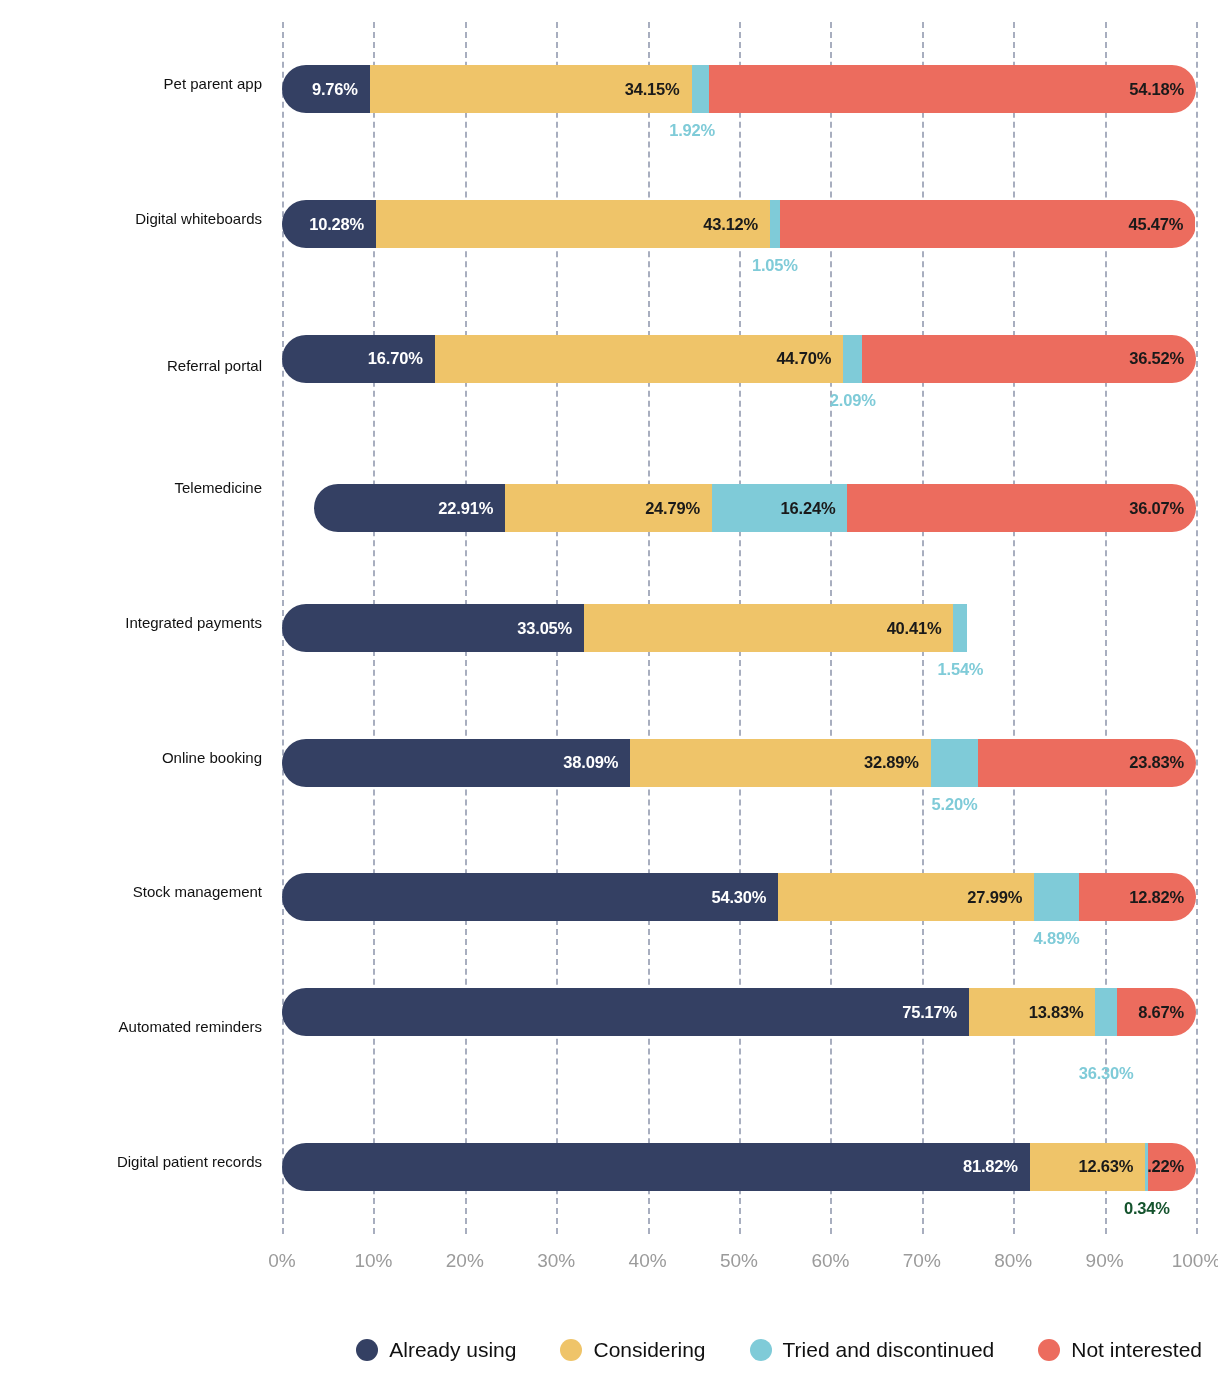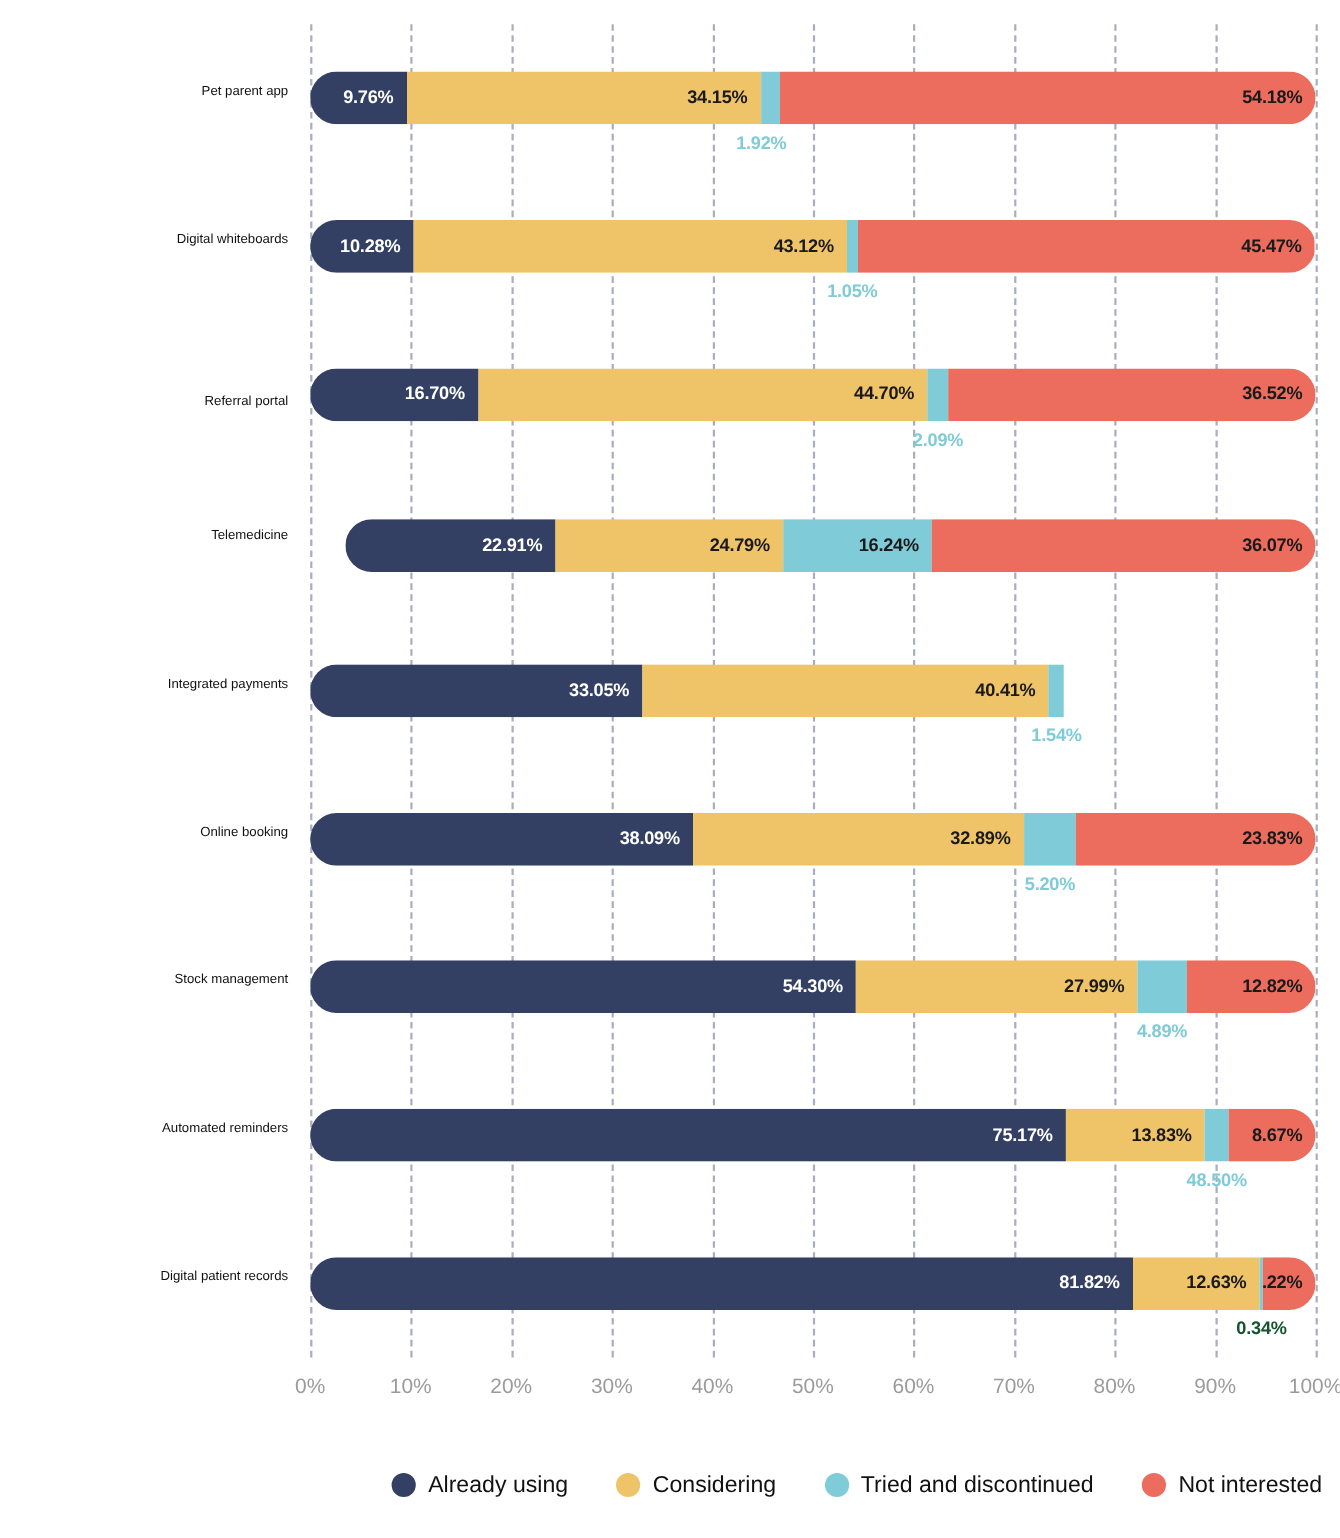--- a/index.html
+++ b/index.html
@@ -75,21 +75,21 @@
     white-space: nowrap;
     transform: translateX(-50%);
   }
 
   
   .cat-label {
     position: absolute;
     right: 0;
     width: 262px;
     text-align: right;
-    font-size: 12px;
+    font-size: 15px;
     color: #111111;
     white-space: nowrap;
   }
   #cat-labels {
     position: absolute;
     left: 0; top: 22px;
     width: 262px; height: 1212px;
   }
 
   
@@ -207,21 +207,21 @@
             </div>
             <div class="seg s1" title="Referral portal — Considering: 44.70%" style="width: 408.558px;">
               <span class="seg-label">44.70%</span>
             </div>
             <div class="seg s2 hide-label" title="Referral portal — Tried and discontinued: 2.09%" style="width: 19.1026px;"></div>
             <div class="seg s3" title="Referral portal — Not interested: 36.52%" style="width: 333.793px;">
               <span class="seg-label">36.52%</span>
             </div>
           </div>
         </div>
-        <div class="bar-row" style="top: 450px; padding-left: 32px;">
+        <div class="bar-row" style="top: 462px; padding-left: 32px;">
           <div class="bar-track">
             <div class="seg s0" title="Telemedicine — Already using: 22.91%" style="width: 209.397px;">
               <span class="seg-label">22.91%</span>
             </div>
             <div class="seg s1" title="Telemedicine — Considering: 24.79%" style="width: 226.581px;">
               <span class="seg-label">24.79%</span>
             </div>
             <div class="seg s2" title="Telemedicine — Tried and discontinued: 16.24%" style="width: 148.434px;">
               <span class="seg-label">16.24%</span>
             </div>
@@ -265,22 +265,22 @@
             </div>
             <div class="seg s1" title="Stock management — Considering: 27.99%" style="width: 255.829px;">
               <span class="seg-label">27.99%</span>
             </div>
             <div class="seg s2 hide-label" title="Stock management — Tried and discontinued: 4.89%" style="width: 44.6946px;"></div>
             <div class="seg s3" title="Stock management — Not interested: 12.82%" style="width: 117.175px;">
               <span class="seg-label">12.82%</span>
             </div>
           </div>
         </div>
-        <div class="callout" style="color: rgb(127, 203, 216); left: 824.108px; top: 1042px;">48.50%</div>
-        <div class="bar-row" style="top: 986px;">
+        <div class="callout" style="color: rgb(127, 203, 216); left: 824.108px; top: 1042px;">36.30%</div>
+        <div class="bar-row" style="top: 966px;">
           <div class="bar-track">
             <div class="seg s0" title="Automated reminders — Already using: 75.17%" style="width: 687.054px;">
               <span class="seg-label">75.17%</span>
             </div>
             <div class="seg s1" title="Automated reminders — Considering: 13.83%" style="width: 126.406px;">
               <span class="seg-label">13.83%</span>
             </div>
             <div class="seg s2 hide-label" title="Automated reminders — Tried and discontinued: 2.33%" style="width: 21.2962px;"></div>
             <div class="seg s3" title="Automated reminders — Not interested: 8.67%" style="width: 79.2438px;">
               <span class="seg-label">8.67%</span>

